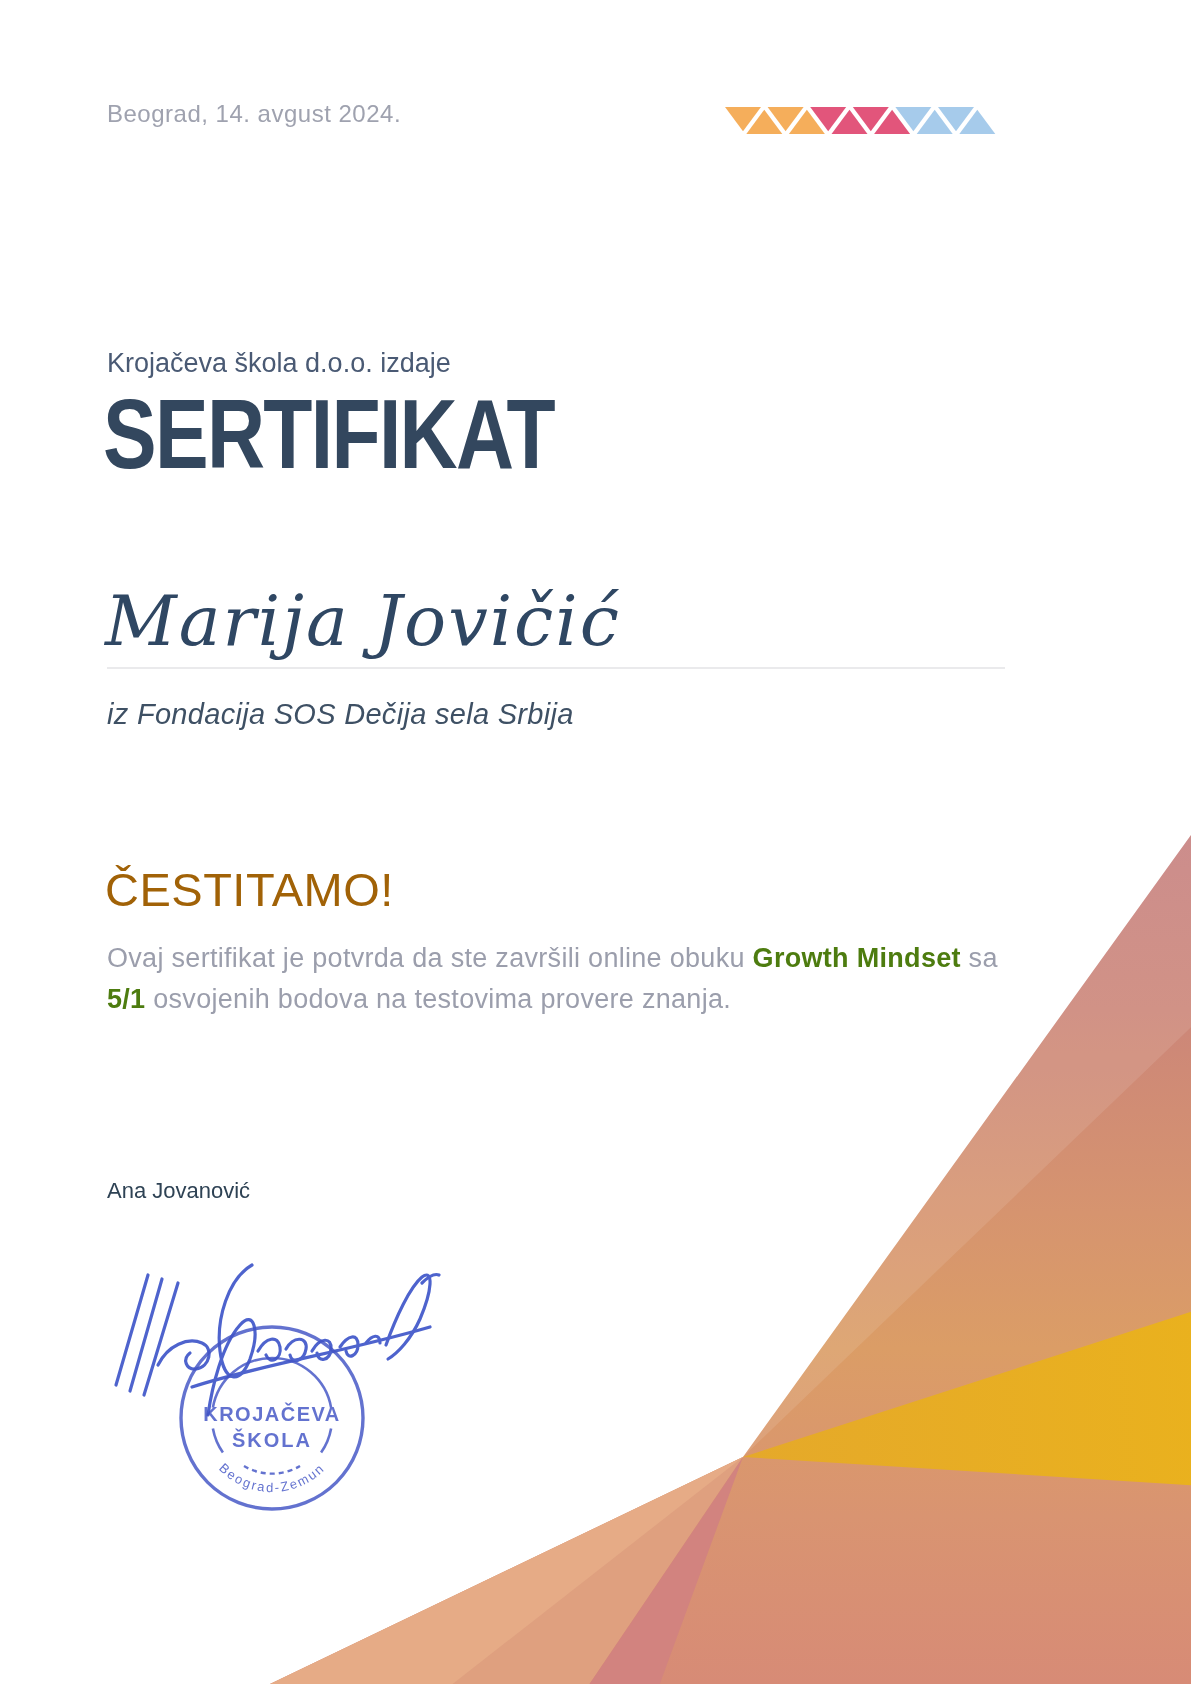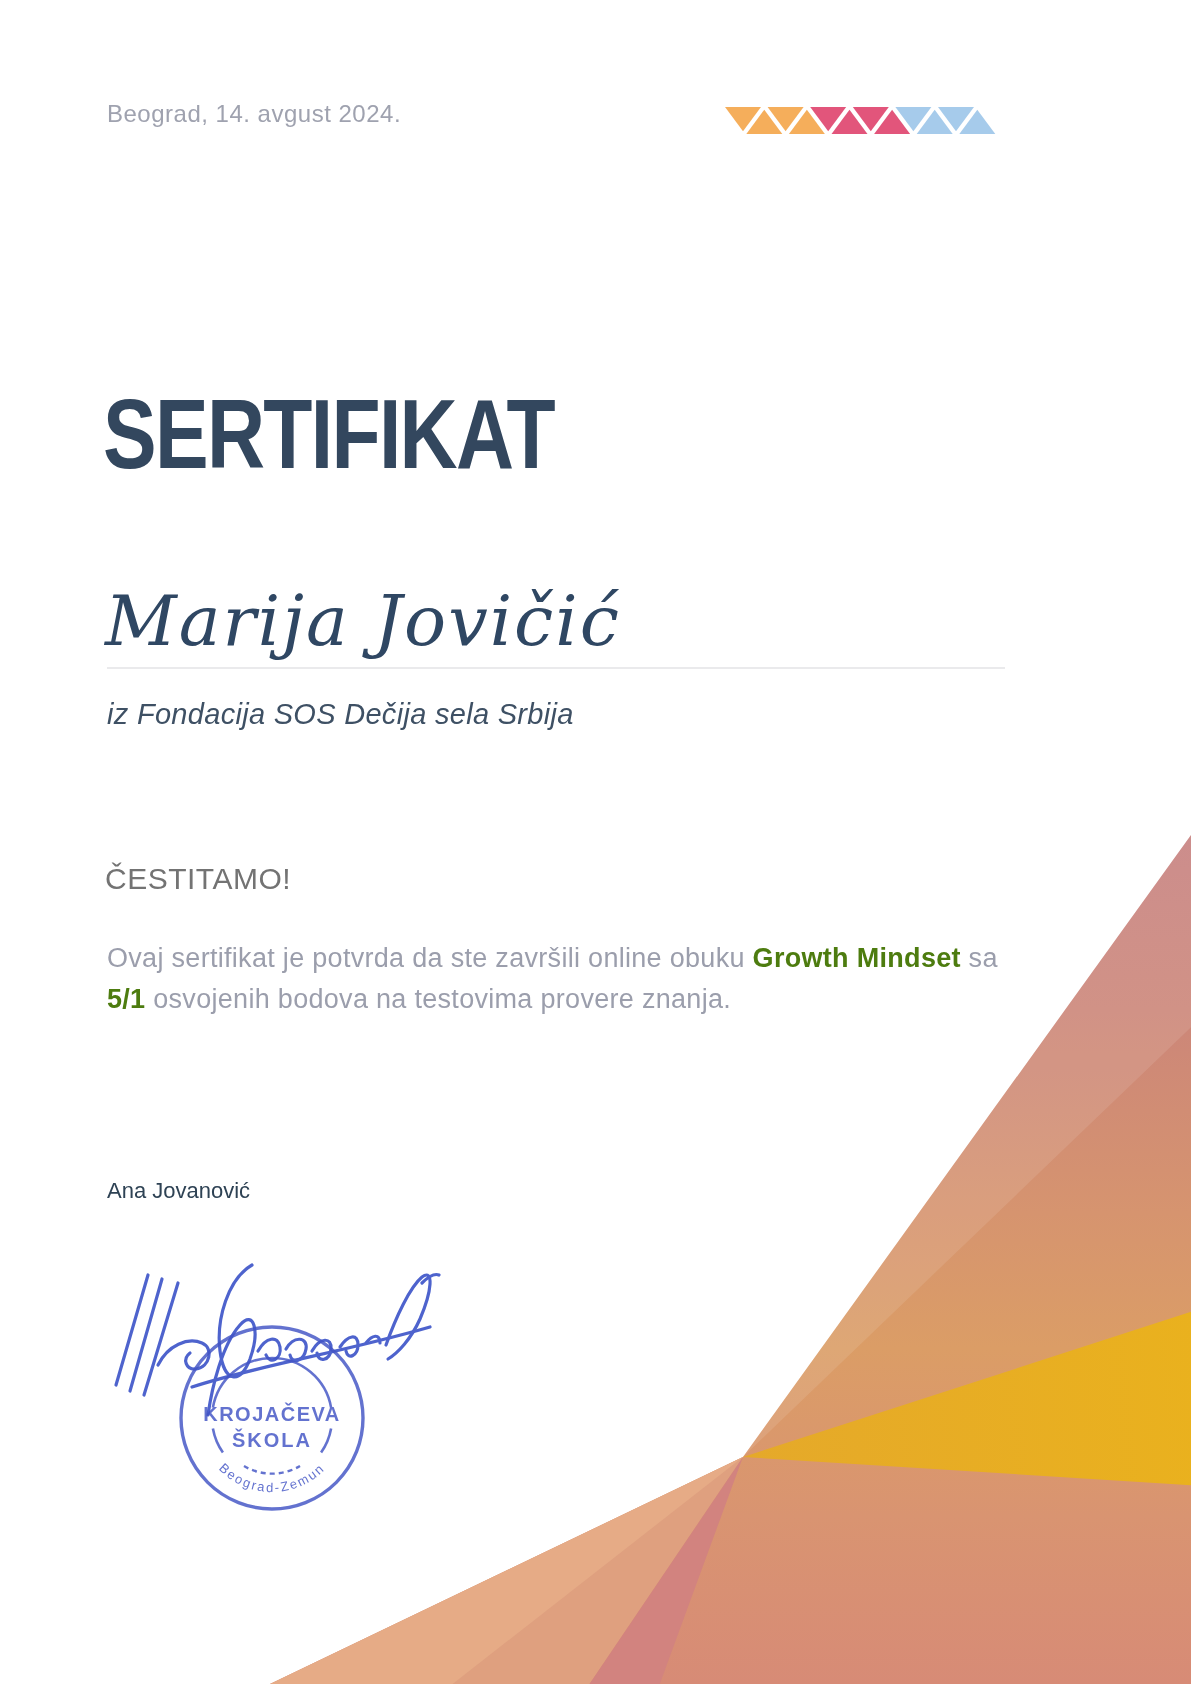--- a/index.html
+++ b/index.html
@@ -54,22 +54,22 @@
     position:absolute;left:105px;top:580px;
     font-family:"DejaVu Serif","Liberation Serif",serif;font-style:italic;
     font-size:70px;color:#2F4763;white-space:nowrap;letter-spacing:2px;
   }
   .name-rule{position:absolute;left:107px;top:667px;width:898px;height:2px;background:#EAEAEC;}
   .recipient-org{
     position:absolute;left:107px;top:698px;font-size:29px;font-style:italic;
     color:#3E5064;letter-spacing:.3px;text-align:center;
   }
   
-  .congrats{position:absolute;left:105px;top:862px;font-size:30px;font-weight:500;
-    color:#737373;letter-spacing:.5px;}
+  .congrats{position:absolute;left:105px;top:862px;font-size:47px;font-weight:500;
+    color:#a16207;letter-spacing:.5px;}
   .body-text{
     position:absolute;left:107px;top:938px;width:985px;
     font-size:27px;line-height:41px;color:#9B9EAC;letter-spacing:.3px;
   }
   .body-text b{color:#4d7c0f;font-weight:bold;}
   
   .signer-name{position:absolute;left:107px;top:1178px;font-size:22px;color:#2E4254;}
   .signer-title{position:absolute;left:107px;top:1218px;font-size:26px;color:#9B9EAC;}
   .signature{position:absolute;left:100px;top:1235px;width:345px;height:185px;}
   .stamp{position:absolute;left:172px;top:1318px;width:200px;height:200px;opacity:.82;}
@@ -96,20 +96,21 @@
       <div class="tri" style="left: 85.2px; background: rgb(226, 85, 123); clip-path: polygon(5% 0px, 95% 0px, 50% 90%);"></div>
       <div class="tri" style="left: 106.5px; background: rgb(226, 85, 123); clip-path: polygon(50% 10%, 95% 100%, 5% 100%);"></div>
       <div class="tri" style="left: 127.8px; background: rgb(226, 85, 123); clip-path: polygon(5% 0px, 95% 0px, 50% 90%);"></div>
       <div class="tri" style="left: 149.1px; background: rgb(226, 85, 123); clip-path: polygon(50% 10%, 95% 100%, 5% 100%);"></div>
       <div class="tri" style="left: 170.4px; background: rgb(166, 203, 235); clip-path: polygon(5% 0px, 95% 0px, 50% 90%);"></div>
       <div class="tri" style="left: 191.7px; background: rgb(166, 203, 235); clip-path: polygon(50% 10%, 95% 100%, 5% 100%);"></div>
       <div class="tri" style="left: 213px; background: rgb(166, 203, 235); clip-path: polygon(5% 0px, 95% 0px, 50% 90%);"></div>
       <div class="tri" style="left: 234.3px; background: rgb(166, 203, 235); clip-path: polygon(50% 10%, 95% 100%, 5% 100%);"></div>
     </div>
 
+  <div class="issuer">Krojačeva škola d.o.o. izdaje</div>
   <div class="cert-title">SERTIFIKAT</div>
 
   <div class="recipient-name">Marija Jovičić</div>
   <div class="name-rule"></div>
   <div class="recipient-org">iz Fondacija SOS Dečija sela Srbija</div>
 
   <div class="congrats">ČESTITAMO!</div>
   <div class="body-text">
     <span>Ovaj sertifikat je potvrda da ste završili online obuku </span><b>Growth Mindset</b><span> sa</span><br>
     <b>5/1</b><span> osvojenih bodova na testovima provere znanja.</span>

